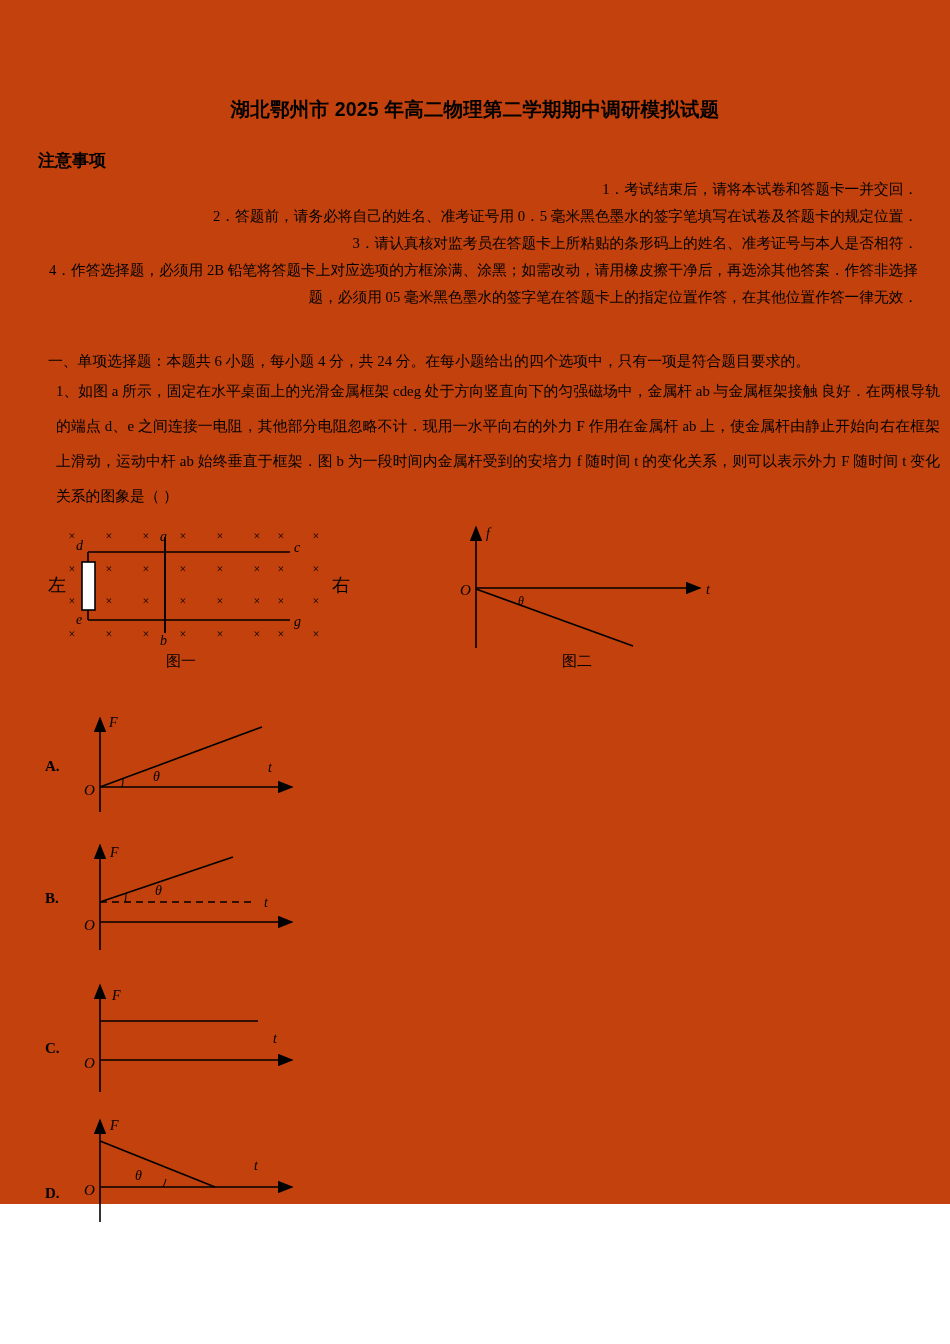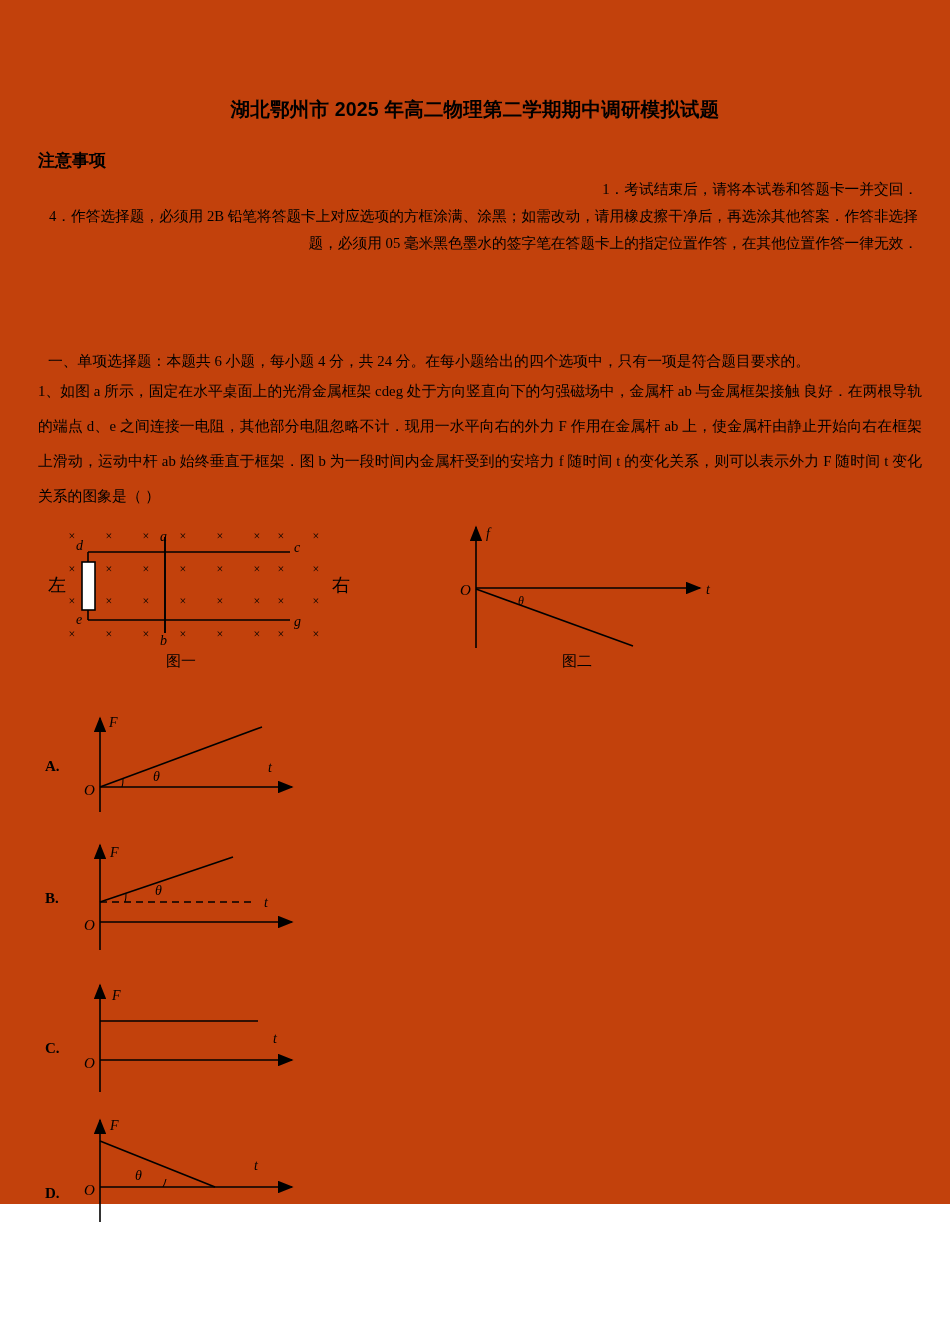--- a/index.html
+++ b/index.html
@@ -59,21 +59,21 @@
     position: absolute;
     left: 38px;
     top: 348px;
     width: 882px;
     font-size: 14.8px;
     line-height: 26px;
     margin-left: 10px;
   }
   .q-stem {
     position: absolute;
-    left: 38px;
+    left: 56px;
     top: 374px;
     width: 884px;
     font-size: 14.8px;
     line-height: 35px;
     text-align: justify;
   }
   .fig-caption {
     position: absolute;
     font-size: 15px;
     font-family: "Liberation Sans", "DejaVu Sans", sans-serif;
@@ -109,20 +109,22 @@
 <body>
 
 <div class="page">
 
   <div class="doc-title">湖北鄂州市 2025 年高二物理第二学期期中调研模拟试题</div>
 
   <div class="notice-heading">注意事项</div>
 
   <div class="notice-list">
     <p class="notice-item">1．考试结束后，请将本试卷和答题卡一并交回．</p>
+    <p class="notice-item">2．答题前，请务必将自己的姓名、准考证号用 0．5 毫米黑色墨水的签字笔填写在试卷及答题卡的规定位置．</p>
+    <p class="notice-item">3．请认真核对监考员在答题卡上所粘贴的条形码上的姓名、准考证号与本人是否相符．</p>
     <p class="notice-item">4．作答选择题，必须用 2B 铅笔将答题卡上对应选项的方框涂满、涂黑；如需改动，请用橡皮擦干净后，再选涂其他答案．作答非选择题，必须用 05 毫米黑色墨水的签字笔在答题卡上的指定位置作答，在其他位置作答一律无效．</p>
   </div>
 
   <div class="section-block">一、单项选择题：本题共 6 小题，每小题 4 分，共 24 分。在每小题给出的四个选项中，只有一项是符合题目要求的。</div>
 
   <div class="q-stem">
     <span>1、</span><span>如图 a 所示，固定在水平桌面上的光滑金属框架 cdeg 处于方向竖直向下的匀强磁场中，金属杆 ab 与金属框架接触</span>
     <span>良好．在两根导轨的端点 d、e 之间连接一电阻，其他部分电阻忽略不计．现用一水平向右的外力 F 作用在金属杆 ab</span>
     <span>上，使金属杆由静止开始向右在框架上滑动，运动中杆 ab 始终垂直于框架．图 b 为一段时间内金属杆受到的安培力 f</span>
     <span>随时间 t 的变化关系，则可以表示外力 F 随时间 t 变化关系的图象是（      ）</span>

